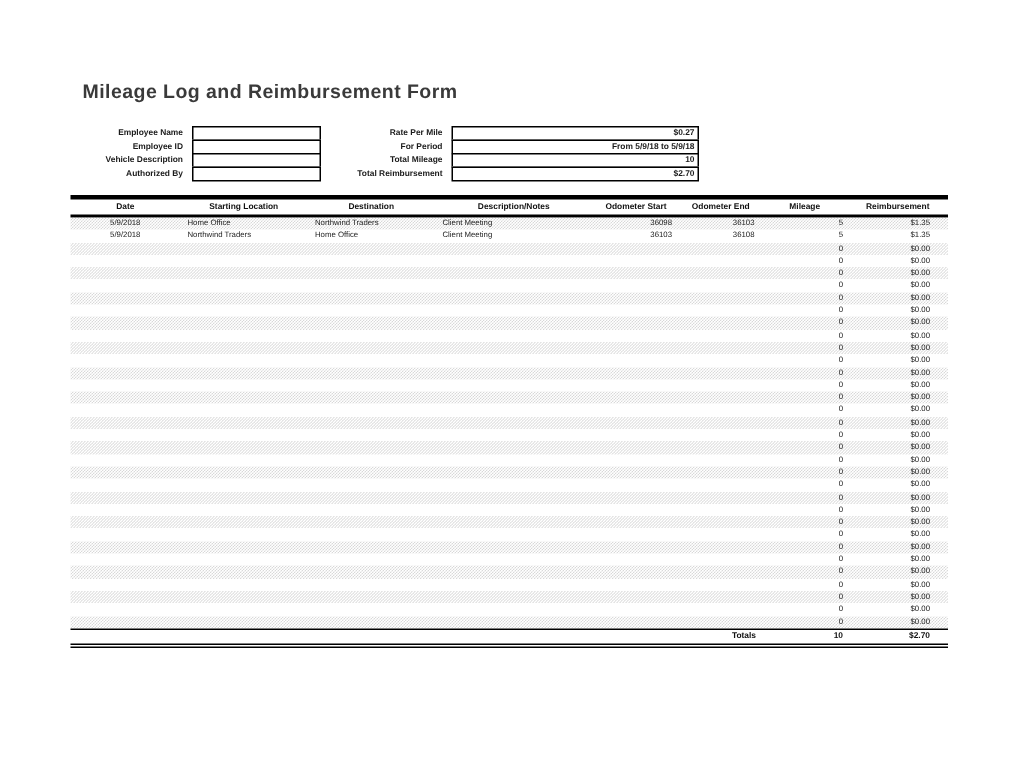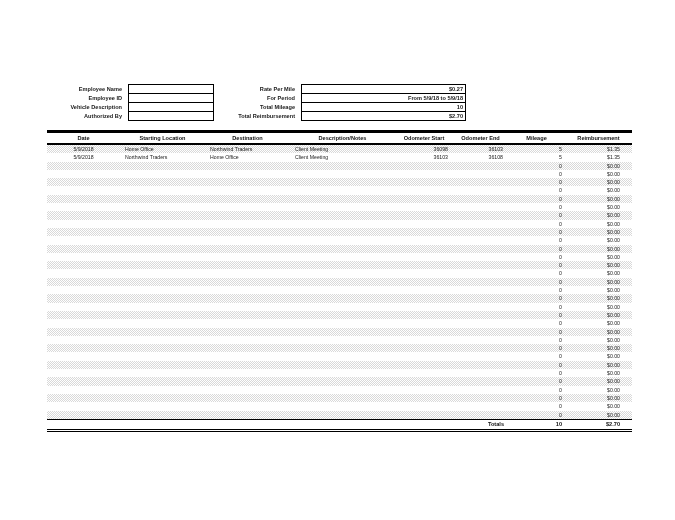--- a/index.html
+++ b/index.html
@@ -63,20 +63,21 @@
     height:9.5px;align-items:center;
     font-size:5.6px;font-weight:700;color:#111;line-height:9.5px;
   }
   .totals-label{grid-column:6;text-align:right;padding-right:4px;white-space:nowrap;}
 </style>
 </head>
 <body>
 
 <div class="page">
 
+  <h1 class="title">Mileage Log and Reimbursement Form</h1>
 
   <div class="form-group left">
     <div class="field-row">
       <span class="field-label">Employee Name</span>
       <div class="field-box"></div>
     </div>
     <div class="field-row">
       <span class="field-label">Employee ID</span>
       <div class="field-box"></div>
     </div>

